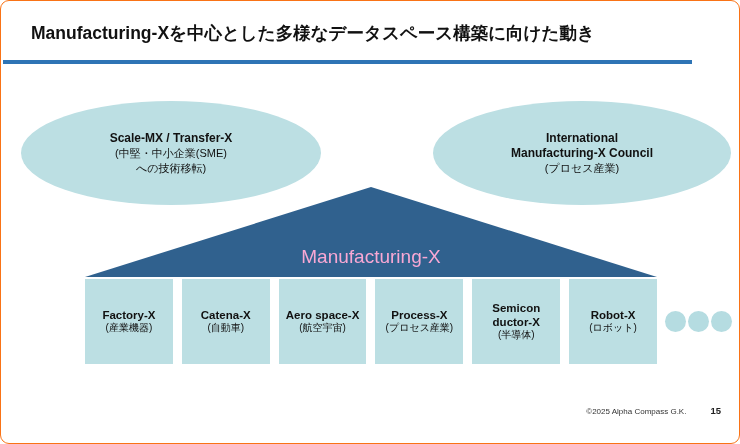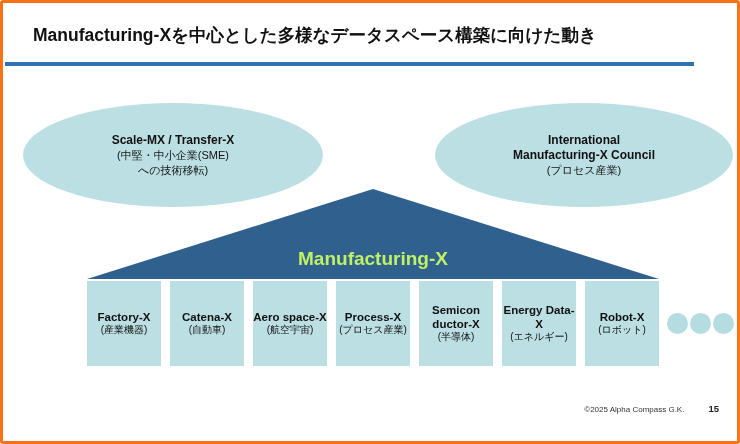--- a/index.html
+++ b/index.html
@@ -2,22 +2,22 @@
 <html><head>
 <meta charset="utf-8">
 <style>
   html, body { margin: 0; padding: 0; background: #ffffff; }
   .slide {
     position: relative;
     width: 740px;
     height: 444px;
     box-sizing: border-box;
     background: #ffffff;
-    border: 3px solid #f97316;
-    border-radius: 3px;
+    border: 1px solid #f97316;
+    border-radius: 9px;
     overflow: hidden;
     font-family: "Liberation Sans", "DejaVu Sans", sans-serif;
     color: #111111;
   }
   .slide-title {
     position: absolute;
     left: 30px;
     top: 20px;
     margin: 0;
     font-size: 17.5px;
@@ -53,22 +53,22 @@
     top: 186px;
     width: 572px;
     height: 90px;
     background: #30618e;
     clip-path: polygon(50% 0%, 100% 100%, 0% 100%);
     display: flex;
     align-items: flex-end;
     justify-content: center;
   }
   .roof-label {
-    color: #bef264;
-    font-weight: bold;
+    color: #f9a8d4;
+    font-weight: normal;
     font-size: 19px;
     padding-bottom: 9px;
   }
   .pillars {
     position: absolute;
     left: 84px;
     top: 278px;
     width: 572px;
     height: 85px;
     display: flex;
@@ -150,24 +150,20 @@
     </div>
     <div class="pillar">
       <div class="p-name">Process-X</div>
       <div class="p-sub">(プロセス産業)</div>
     </div>
     <div class="pillar">
       <div class="p-name">Semicon ductor-X</div>
       <div class="p-sub">(半導体)</div>
     </div>
     <div class="pillar">
-      <div class="p-name">Energy Data-X</div>
-      <div class="p-sub">(エネルギー)</div>
-    </div>
-    <div class="pillar">
       <div class="p-name">Robot-X</div>
       <div class="p-sub">(ロボット)</div>
     </div>
   </div>
 
   <div class="dots">
     <span class="dot"></span>
     <span class="dot"></span>
     <span class="dot"></span>
   </div>

